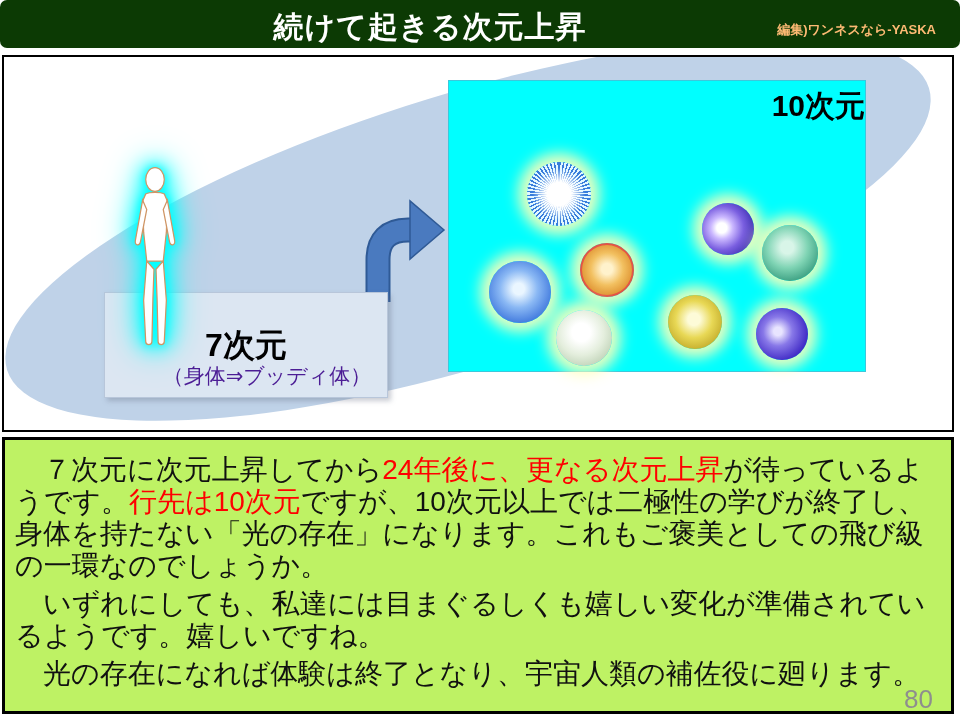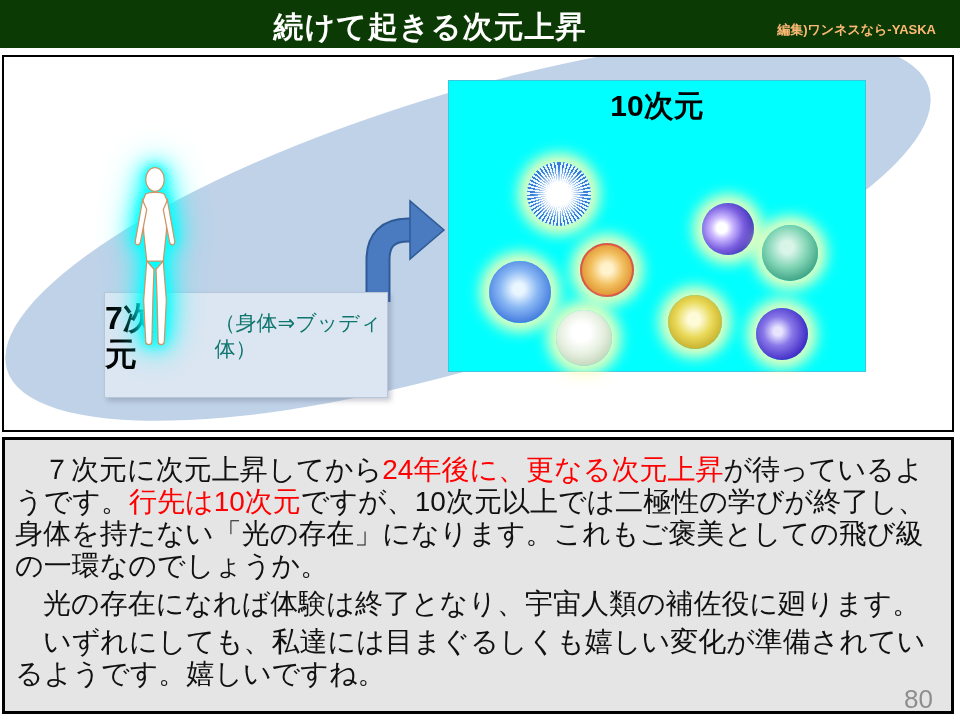--- a/index.html
+++ b/index.html
@@ -2,21 +2,21 @@
 <html><head>
 <meta charset="utf-8">
 <style>
   html,body { margin:0; padding:0; background:#888; }
   .slide {
     position:relative; width:960px; height:720px; background:#ffffff;
     font-family:"Liberation Sans","DejaVu Sans",sans-serif; overflow:hidden;
     margin:0 auto;
   }
   
-  .header { position:absolute; left:0; top:0; width:960px; height:48px; background:#0c3a04; }
+  .header { position:absolute; left:0; top:0; width:960px; height:48px; background:#0c3a04;border-radius:7px; }
   .slide-title {
     position:absolute; left:0; top:7px; width:860px; text-align:center;
     color:#ffffff; font-size:30px; font-weight:bold; letter-spacing:1px;
   }
   .credit {
     position:absolute; right:24px; top:21px; color:#fdba74; font-size:13px; font-weight:bold;
   }
   
   .diagram-panel {
     position:absolute; left:2px; top:55px; width:952px; height:377px;
@@ -25,35 +25,35 @@
   .bg-ellipse {
     position:absolute; left:-18px; top:36px; width:964px; height:272px;
     background:#bfd2e8; border-radius:50%; transform:rotate(-17deg);
   }
   .arrow-svg { position:absolute; left:348px; top:129px; }
   
   .label7 {
     position:absolute; left:100px; top:235px; width:284px; height:106px;
     background:#dce6f2; border:1px solid #b8c6da; box-sizing:border-box;
     box-shadow:3px 3px 5px rgba(100,110,130,0.35);
-    display:flex; flex-direction:row; justify-content:flex-end; align-items:center;
-    padding-bottom:19px; z-index:2;
+    display:flex; flex-direction:column; justify-content:flex-end; align-items:center;
+    padding-bottom:8px; z-index:2;
   }
   .label7-title { font-size:32px; font-weight:bold; color:#000000; line-height:36px; }
-  .label7-sub  { font-size:21px; color:#0f766e; line-height:26px;margin-left:42px; }
+  .label7-sub  { font-size:21px; color:#4c1d95; line-height:26px;margin-left:42px; }
   
   .figure-wrap {
     position:absolute; left:119px; top:109px; z-index:3;
     filter:drop-shadow(0 0 4px #00ffff) drop-shadow(0 0 9px #00ffff) drop-shadow(0 0 15px rgba(0,255,255,.85));
   }
   
   .box10 {
     position:absolute; left:444px; top:23px; width:418px; height:292px;
     background:#00ffff; border:1px solid #3cc8dc; box-sizing:border-box; z-index:2;
-    text-align:center;
+    text-align:right;
   }
   .box10-title { margin-top:8px; font-size:30px; font-weight:bold; color:#000000; line-height:34px; }
   .box10-sub   { font-size:21px; color:#7f7f7f; line-height:25px; }
   
   .orb {
     position:absolute; border-radius:50%;
     box-shadow:0 0 14px 9px rgba(255,255,185,0.9);
   }
   .orb-starburst { left:78px; top:81px; width:64px; height:64px;
     background:
@@ -78,21 +78,21 @@
   }
   .orb-yellow { left:219px; top:214px; width:54px; height:54px;
     background:radial-gradient(circle at 48% 45%, #fdfbd8 0 15%, #e8d855 45%, #c0a828 80%, #a89020 100%);
   }
   .orb-indigo { left:307px; top:227px; width:52px; height:52px;
     background:radial-gradient(circle at 42% 45%, #e8e4ff 0 10%, #8878e8 35%, #4530c8 70%, #2c1da0 100%);
   }
   
   .text-panel {
     position:absolute; left:2px; top:437px; width:952px; height:277px;
-    border:3px solid #000000; background:#e5e5e5; box-sizing:border-box;
+    border:3px solid #000000; background:#bef264; box-sizing:border-box;
     padding:14px 10px 0 10px;
   }
   .text-panel p {
     margin:0 0 6px 0; font-size:28px; line-height:32px; color:#111111;
     font-weight:500; text-align:left;
   }
   .red { color:#ff0000; }
   .page-number {
     position:absolute; right:27px; top:684px; font-size:26px; color:#8e8e8e; z-index:5;
   }
@@ -142,19 +142,19 @@
       <div class="orb orb-blue"></div>
       <div class="orb orb-orange"></div>
       <div class="orb orb-palegreen"></div>
       <div class="orb orb-yellow"></div>
       <div class="orb orb-indigo"></div>
     </div>
   </div>
 
   <div class="text-panel">
     <p><span>　７次元に次元上昇してから</span><span class="red">24年後に、更なる次元上昇</span><span>が待っているようです。</span><span class="red">行先は10次元</span><span>ですが、10次元以上では二極性の学びが終了し、身体を持たない「光の存在」になります。これもご褒美としての飛び級の一環なのでしょうか。</span></p>
+    <p>　いずれにしても、私達には目まぐるしくも嬉しい変化が準備されているようです。嬉しいですね。</p>
     <p>　光の存在になれば体験は終了となり、宇宙人類の補佐役に廻ります。</p>
-    <p>　いずれにしても、私達には目まぐるしくも嬉しい変化が準備されているようです。嬉しいですね。</p>
   </div>
 
   <div class="page-number">80</div>
 
 </div>
 
 </body></html>

